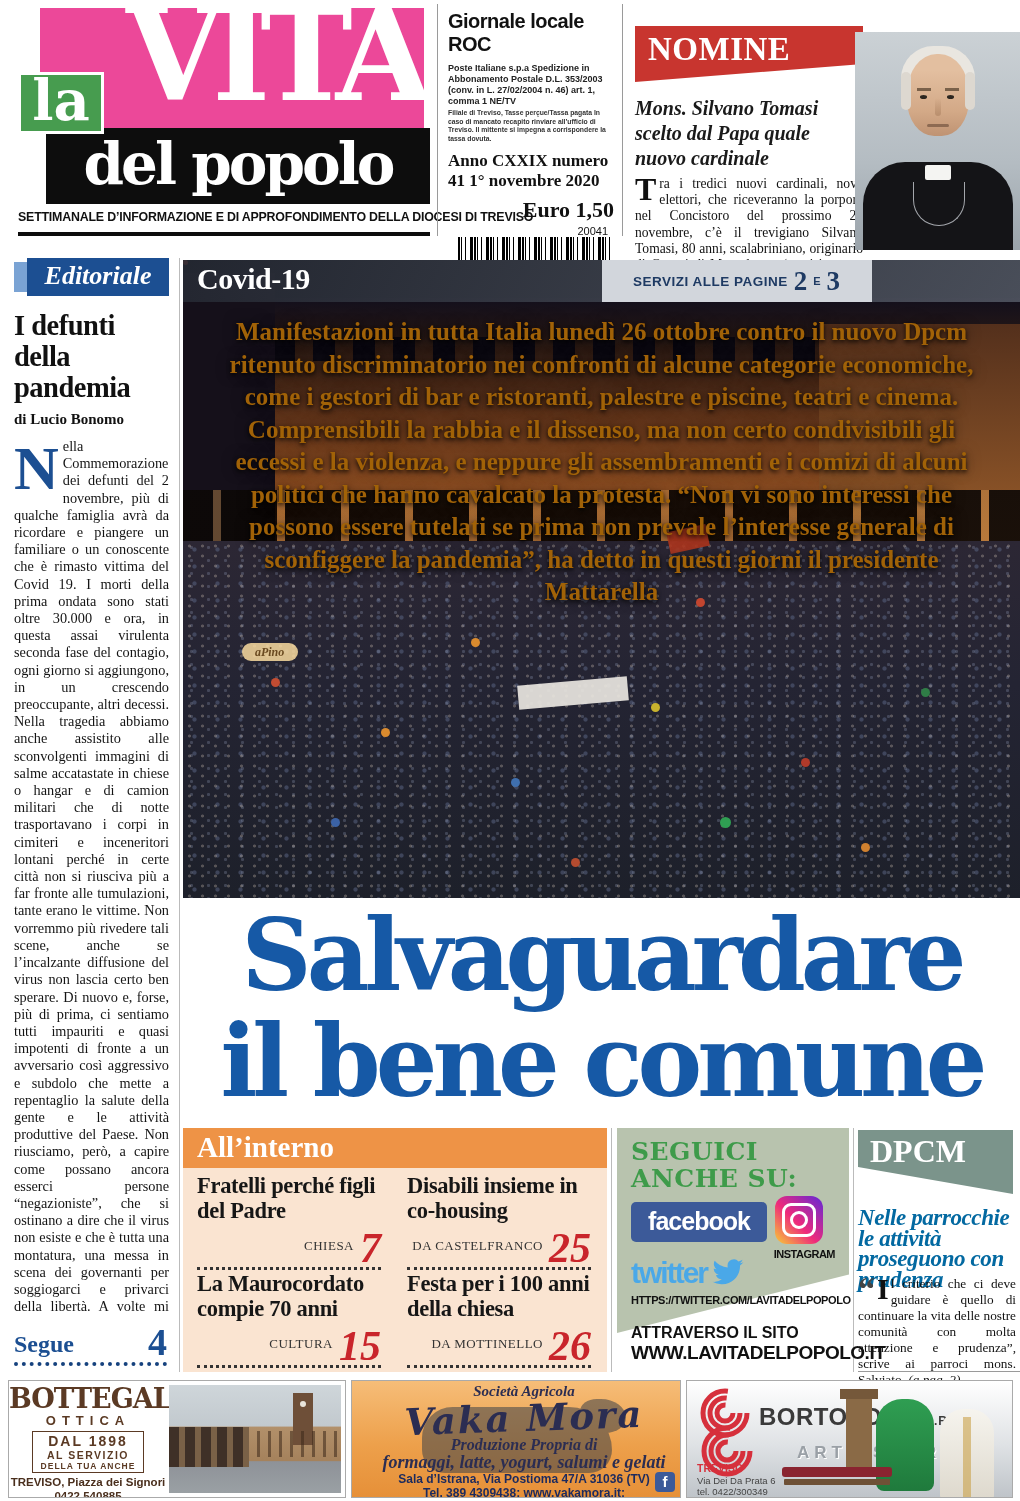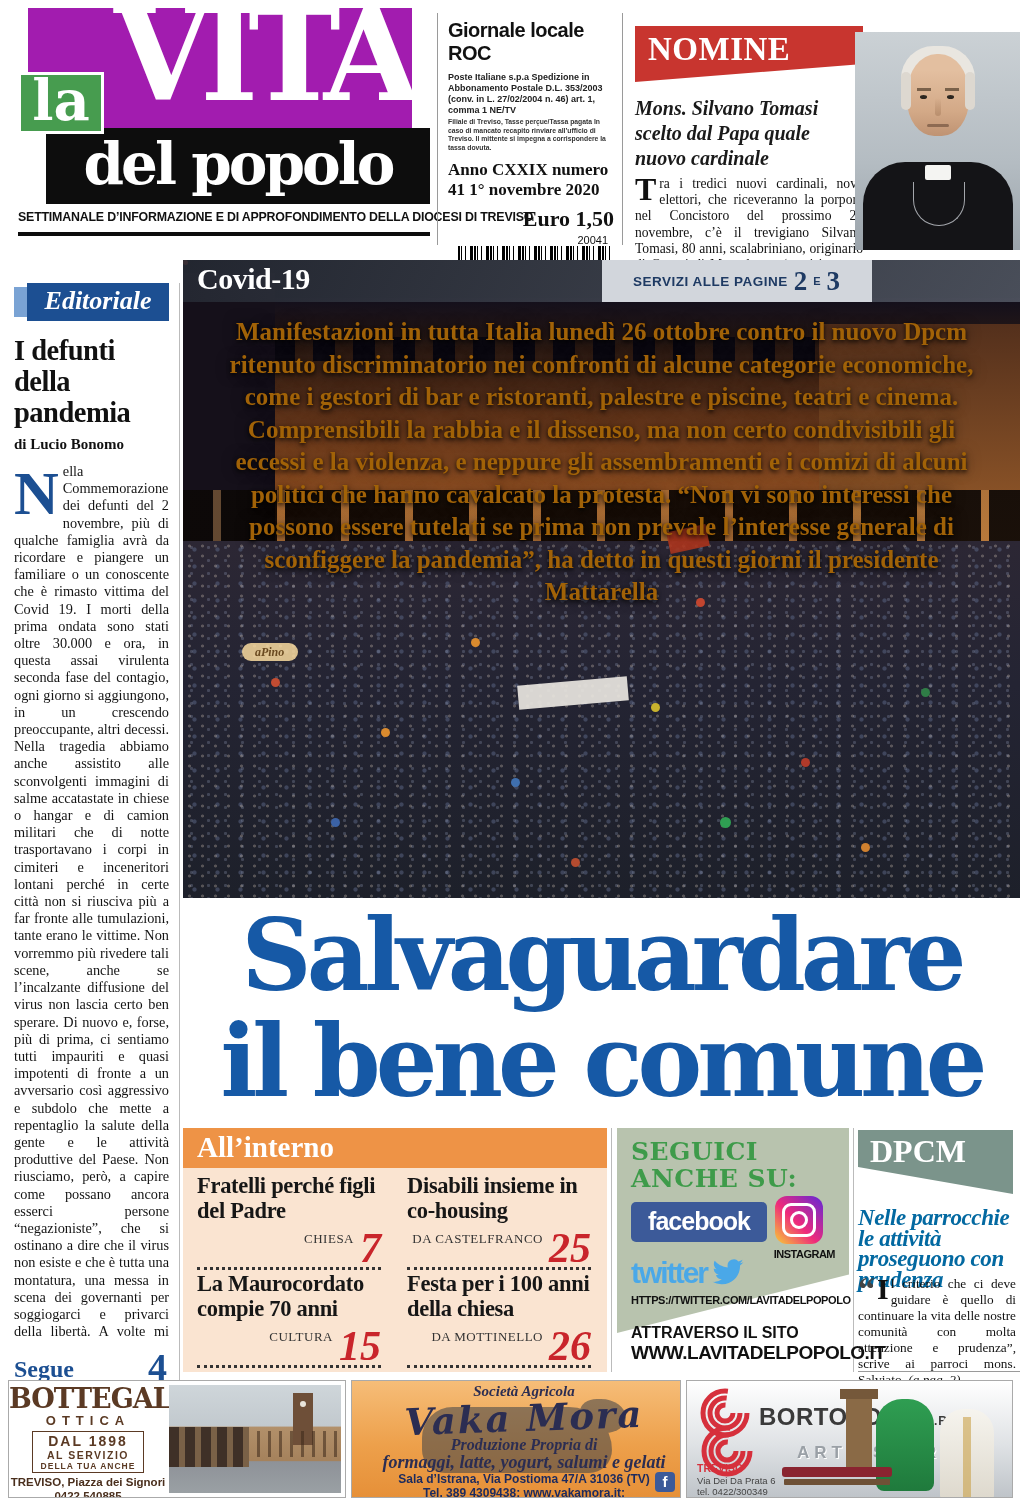--- a/index.html
+++ b/index.html
@@ -2,30 +2,30 @@
 <html><head>
 <meta charset="utf-8">
 <style>
   * { margin:0; padding:0; box-sizing:border-box; }
   html,body { background:#e8e8e8; }
   body { font-family:"Liberation Serif", serif; }
   .page { position:relative; width:1020px; height:1501px; background:#fff; margin:0 auto; overflow:hidden; }
 
   
   .masthead { position:absolute; left:18px; top:8px; width:412px; height:228px; }
-  .mh-green { position:absolute; left:10px; top:0; width:384px; height:120px; background:#a21caf; overflow:hidden; }
+  .mh-green { position:absolute; left:22px; top:0; width:384px; height:120px; background:#ec4899; overflow:hidden; }
   .mh-vita { position:absolute; right:2px; top:-26px; color:#fff; font-family:"DejaVu Serif", serif; font-weight:bold; font-size:124px; letter-spacing:-10px; transform:scaleY(1.04); }
   .mh-la { position:absolute; left:0; top:64px; width:86px; height:62px; background:#479c4f; border:3px solid #fff; color:#fff; font-family:"DejaVu Serif", serif; font-weight:bold; font-size:56px; line-height:50px; text-align:center; z-index:2; }
   .mh-black { position:absolute; left:28px; top:120px; width:384px; height:76px; background:#0d0d0d; color:#fff; text-align:center; }
   .mh-delpopolo { font-family:"DejaVu Serif", serif; font-weight:bold; font-size:58px; line-height:72px; letter-spacing:-3px; }
   .mh-tagline { position:absolute; left:0; top:202px; width:412px; color:#111; font-family:"Liberation Sans", sans-serif; font-weight:bold; font-size:12.4px; letter-spacing:-0.2px; white-space:nowrap; }
   .mh-rule { position:absolute; left:0; top:224px; width:412px; height:4px; background:#0d0d0d; }
 
   
-  .issue { position:absolute; left:437px; top:13px; width:186px; height:232px; border-left:1px solid #9a9a9a; border-right:1px solid #9a9a9a; padding:6px 8px 0 10px; }
+  .issue { position:absolute; left:437px; top:4px; width:186px; height:232px; border-left:1px solid #9a9a9a; border-right:1px solid #9a9a9a; padding:6px 8px 0 10px; }
   .is-kicker { font-family:"Liberation Sans", sans-serif; font-weight:bold; font-size:20px; letter-spacing:-0.5px; color:#111; }
   .is-postal1 { margin-top:7px; font-family:"Liberation Sans", sans-serif; font-weight:bold; font-size:9px; line-height:11px; color:#222; }
   .is-postal2 { margin-top:2px; font-family:"Liberation Sans", sans-serif; font-weight:bold; font-size:6.8px; line-height:8.5px; color:#333; }
   .is-issue { margin-top:8px; font-weight:bold; font-size:17px; line-height:20px; color:#111; }
   .is-price { margin-top:6px; text-align:right; font-weight:bold; font-size:22px; color:#111; }
   .barcode { position:relative; margin-top:4px; height:52px; }
   .bc-top { position:absolute; right:6px; top:-2px; font-family:"Liberation Sans", sans-serif; font-size:11px; color:#111; }
   .bc-bars { position:absolute; left:10px; right:4px; top:10px; height:30px;
     background:repeating-linear-gradient(90deg,#000 0 2px,#fff 2px 3px,#000 3px 4px,#fff 4px 7px,#000 7px 8px,#fff 8px 12px,#000 12px 15px,#fff 15px 16px); }
   .bc-num { position:absolute; left:0; right:0; top:40px; font-family:"Liberation Sans", sans-serif; font-size:11px; letter-spacing:3px; color:#111; }
@@ -48,21 +48,21 @@
   .c-brow.l { left:62px; } .c-brow.r { left:90px; }
   .c-eye { position:absolute; top:63px; width:7px; height:3.5px; background:#2c2620; border-radius:50%; }
   .c-eye.l { left:65px; } .c-eye.r { left:92px; }
   .c-nose { position:absolute; left:80px; top:66px; width:6px; height:18px; background:linear-gradient(180deg,transparent,#b98f6e); border-radius:3px; }
   .c-mouth { position:absolute; left:72px; top:92px; width:22px; height:2.5px; background:#8d6a52; border-radius:2px; }
   .c-body { position:absolute; left:8px; bottom:-4px; width:150px; height:92px; background:#141417; border-radius:42px 42px 0 0; }
   .c-collar { position:absolute; left:70px; bottom:70px; width:26px; height:15px; background:#f4f4f2; border-radius:2px; }
   .c-chain { position:absolute; left:58px; bottom:24px; width:52px; height:44px; border:1px solid #c8ccd2; border-top:none; border-radius:0 0 26px 26px; opacity:.8; }
 
   
-  .left-col { position:absolute; left:8px; top:258px; width:172px; height:1114px; border-right:1px solid #bbb; padding:0 10px 0 6px;margin-top:25px; }
+  .left-col { position:absolute; left:8px; top:258px; width:172px; height:1114px; border-right:1px solid #bbb; padding:0 10px 0 6px; }
   .ed-header { position:relative; height:38px; margin-bottom:14px; }
   .ed-sq { position:absolute; left:0; top:4px; width:13px; height:30px; background:#7aa3d4; }
   .ed-box { position:absolute; left:13px; top:0; right:0; height:38px; background:#1c4f92; color:#fff; font-style:italic; font-weight:bold; font-size:26px; line-height:36px; text-align:center; }
   .ed-title { font-weight:bold; font-size:28.5px; line-height:31px; letter-spacing:-0.5px; color:#111; }
   .ed-byline { margin-top:8px; font-weight:bold; font-size:15px; color:#111; }
   .ed-body { margin-top:10px; height:878px; overflow:hidden; font-size:14.3px; line-height:17.2px; text-align:justify; color:#141414; }
   .ed-body .dropcap { float:left; color:#1c4f92; font-weight:bold; font-size:62px; line-height:52px; padding:4px 4px 0 0; }
   .ed-segue { position:absolute; left:6px; right:12px; bottom:6px; border-bottom:4px dotted #16427e; padding-bottom:4px; display:flex; justify-content:space-between; align-items:flex-end; color:#1c4f92; }
   .ed-segue .s-label { font-weight:bold; font-size:24px; }
   .ed-segue .s-page { font-weight:bold; font-size:38px; line-height:32px; }
@@ -104,21 +104,21 @@
 
   
   .headline { position:absolute; left:183px; top:906px; width:837px; height:222px; color:#1659a6; text-align:center; font-family:"DejaVu Serif", serif; font-weight:bold; font-size:97px; line-height:103px; letter-spacing:-5px; transform:scaleY(1.02); }
 
   
   .interno { position:absolute; left:183px; top:1128px; width:424px; height:244px; background:#fae4d1; }
   .in-header { height:40px; background:#ee9346; color:#fff; font-weight:bold; font-size:29px; line-height:38px; padding-left:14px; }
   .in-grid { display:grid; grid-template-columns:1fr 1fr; gap:2px 26px; padding:6px 16px 0 14px; }
   .in-item { position:relative; height:96px; border-bottom:3px dotted #333; }
   .in-title { font-weight:bold; font-size:22.5px; line-height:24.5px; color:#161616; letter-spacing:-0.3px; }
-  .in-meta { position:absolute; right:0; bottom:2px; display:flex; align-items:flex-start; gap:6px; }
+  .in-meta { position:absolute; right:0; bottom:2px; display:flex; align-items:center; gap:6px; }
   .in-section { font-size:13px; color:#333; letter-spacing:0.5px; padding-bottom:5px; }
   .in-page { color:#c9252b; font-style:italic; font-weight:bold; font-size:42px; line-height:34px; }
 
   .divider-v { position:absolute; top:1128px; width:1px; height:244px; background:#bbb; }
 
   .social { position:absolute; left:617px; top:1128px; width:232px; height:244px; }
   .so-bg { position:absolute; inset:0; background:#b8c3ae; clip-path:polygon(0 0,100% 0,100% 60%,0 84%); }
   .so-head { position:absolute; left:14px; top:10px; color:#3e9b4a; font-family:"DejaVu Serif", serif; font-weight:bold; font-size:25px; line-height:27px; letter-spacing:0.5px; }
   .so-fb { position:absolute; left:14px; top:74px; width:136px; height:40px; background:#3c5a99; border-radius:5px; color:#fff; font-family:"Liberation Sans", sans-serif; font-weight:bold; font-size:25px; letter-spacing:-1px; text-align:center; line-height:38px; }
   .so-ig { position:absolute; right:26px; top:68px; width:48px; height:48px; border-radius:12px; background:linear-gradient(45deg,#f9ce34 0%,#ee2a7b 45%,#6228d7 100%); }

